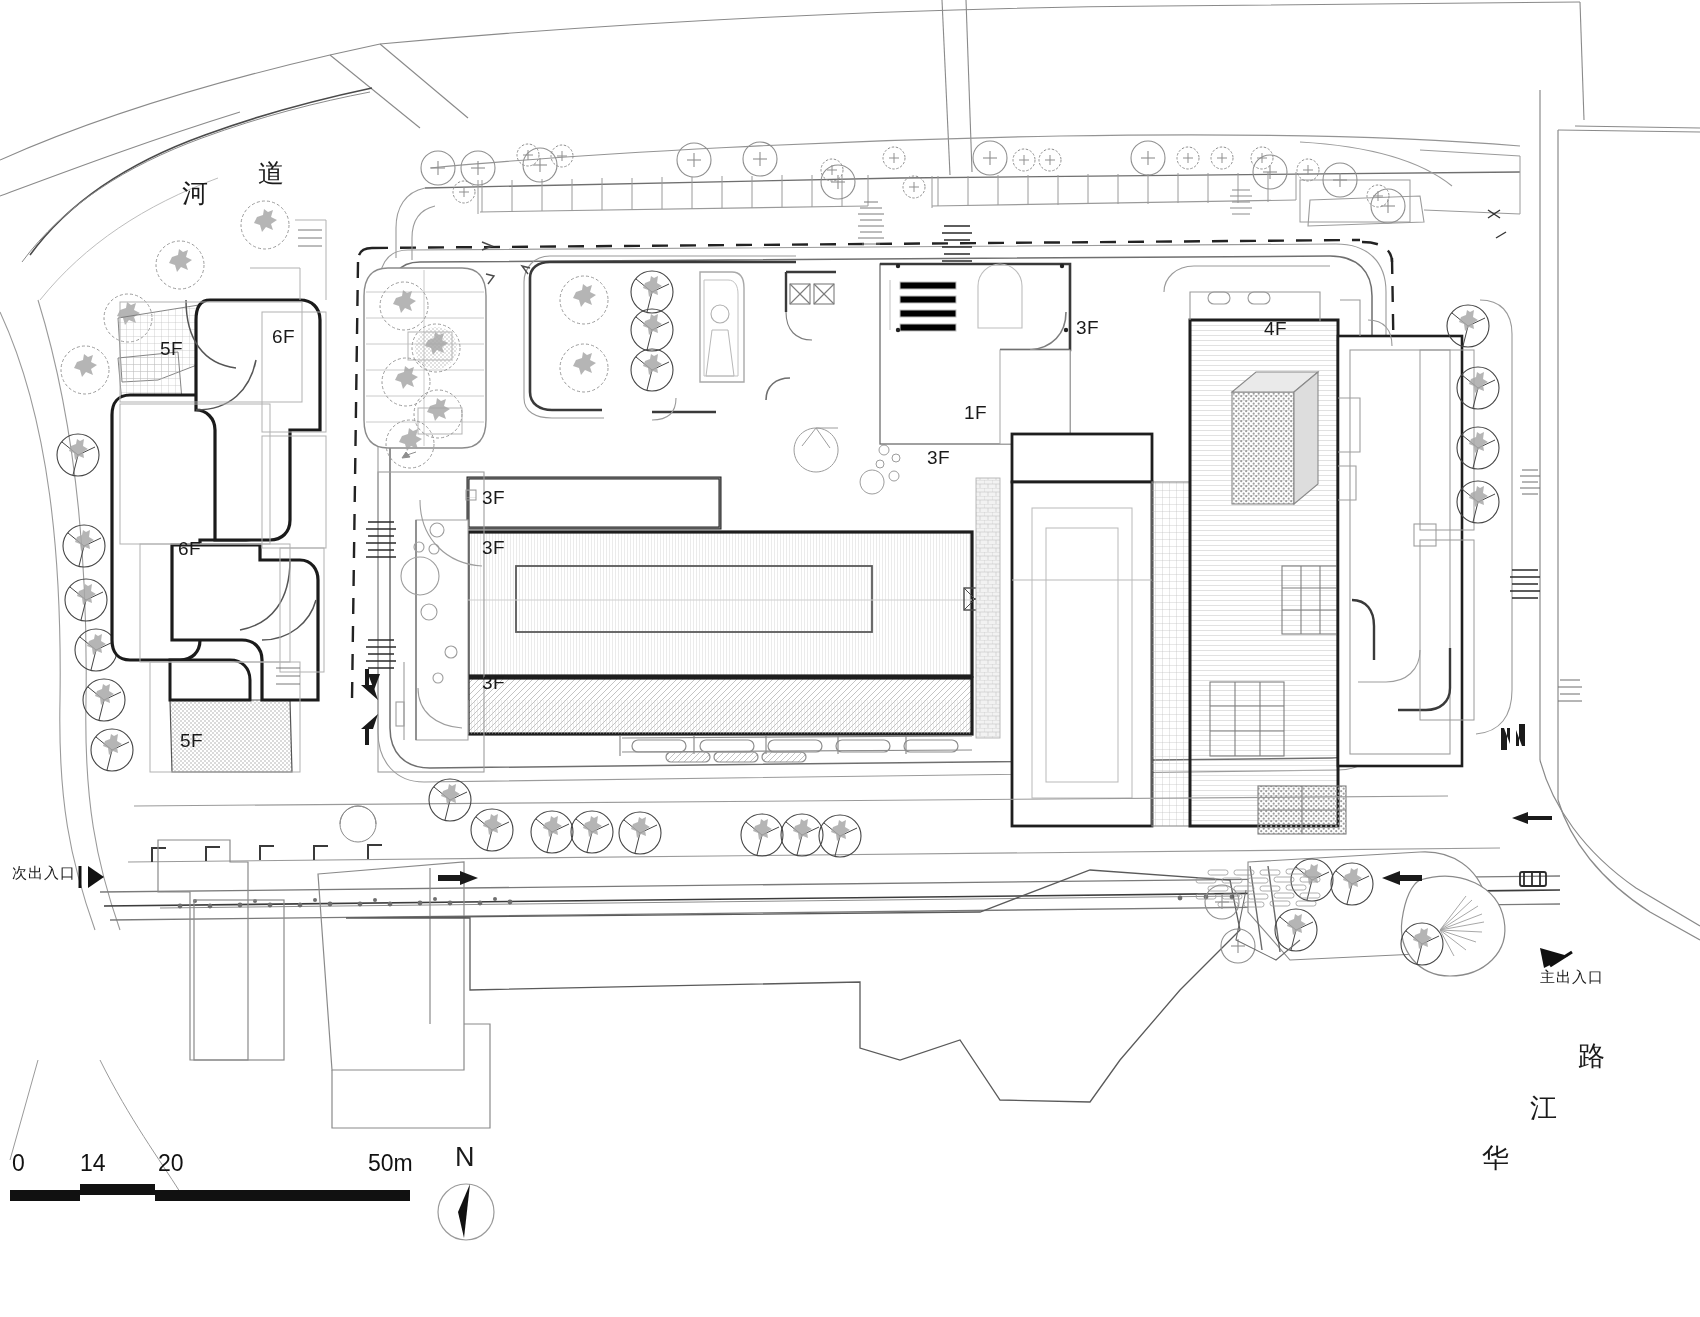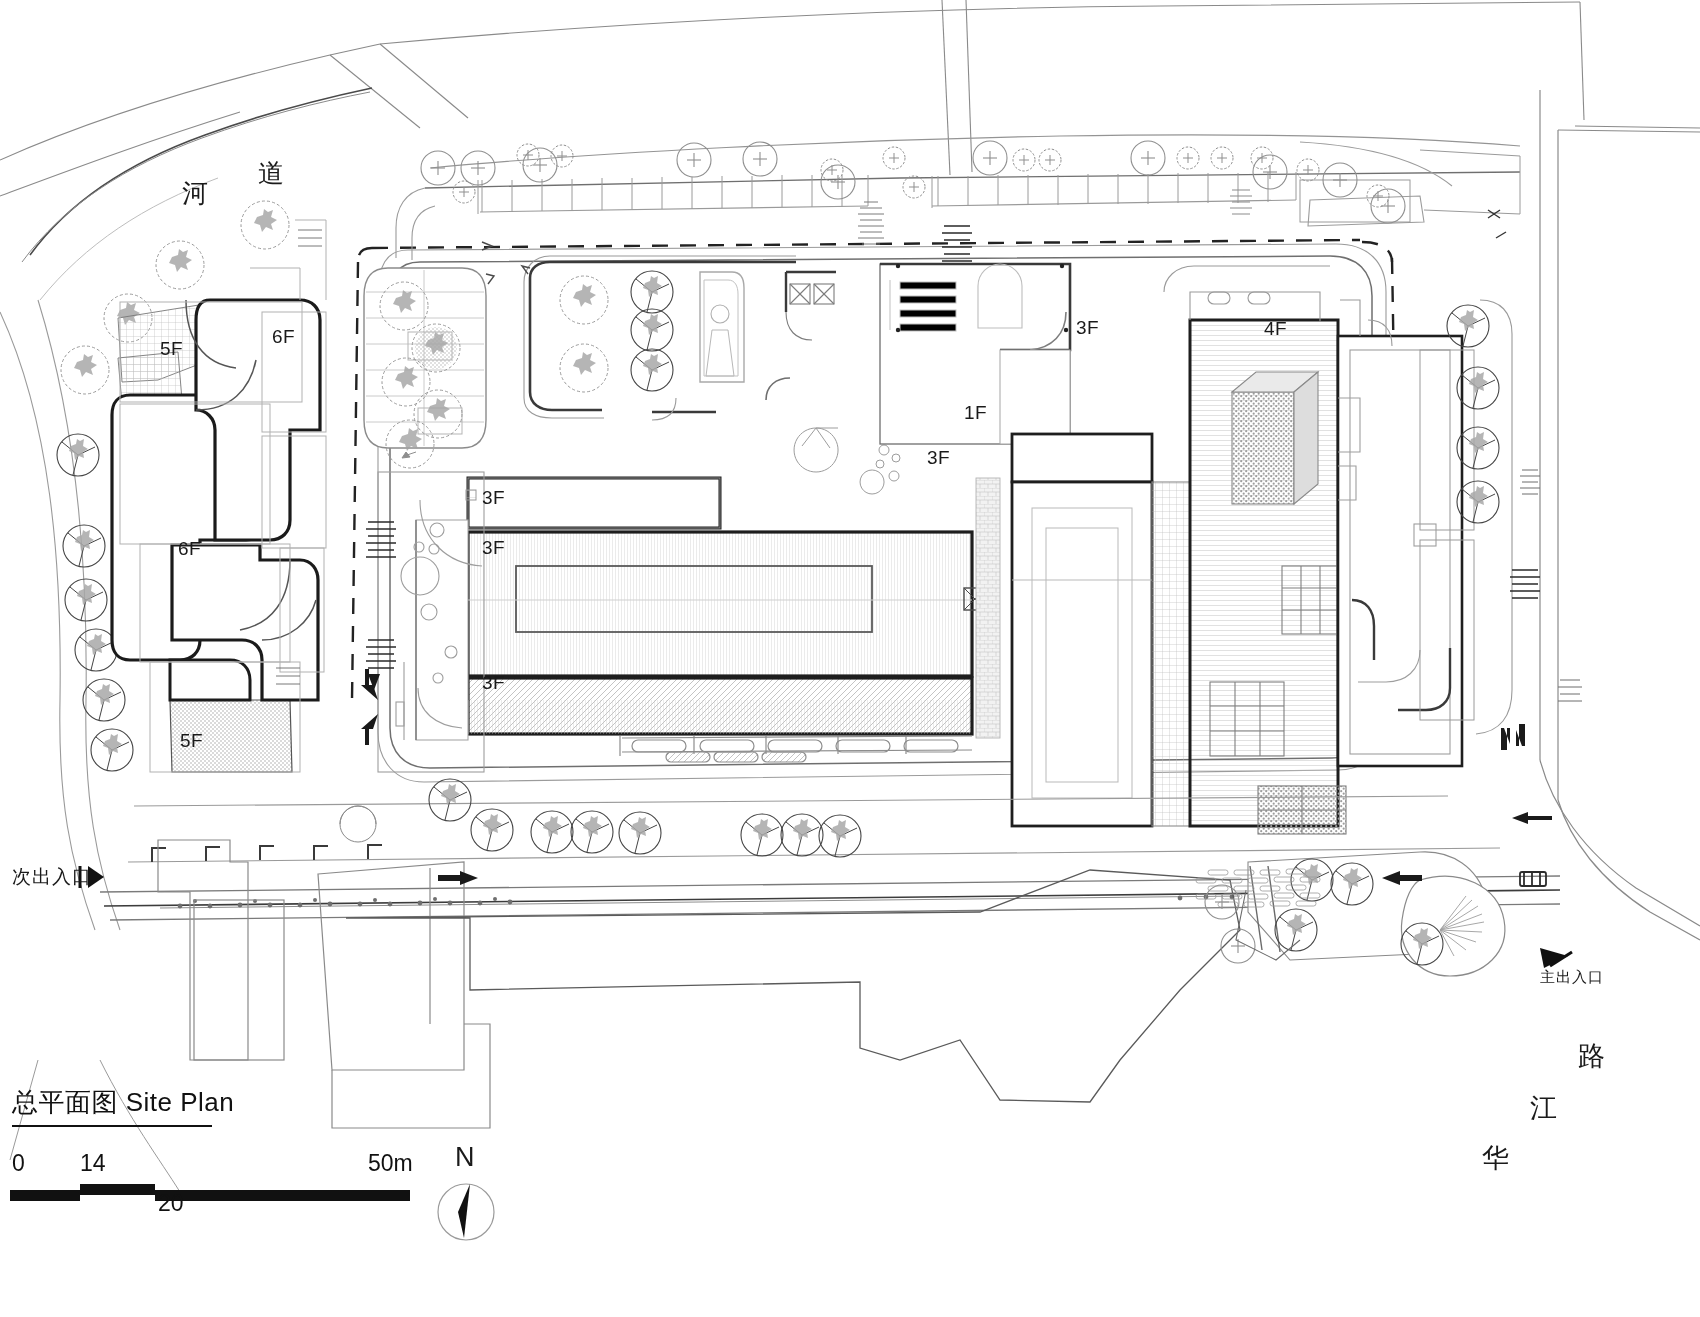--- a/index.html
+++ b/index.html
@@ -670,42 +670,38 @@
   </g>
 </svg>
 
 <div class="lbl cn" style="left:182px;top:176px;font-size:26px;">河</div>
 <div class="lbl cn" style="left:258px;top:156px;font-size:26px;">道</div>
 
 <div class="lbl cn" style="left:1578px;top:1038px;font-size:27px;">路</div>
 <div class="lbl cn" style="left:1530px;top:1090px;font-size:27px;">江</div>
 <div class="lbl cn" style="left:1482px;top:1140px;font-size:27px;">华</div>
 
-<div class="lbl cn" style="left:12px;top:864px;font-size:19px;letter-spacing:1px;">次出入口</div>
+<div class="lbl cn" style="left:12px;top:864px;font-size:15px;letter-spacing:1px;">次出入口</div>
 <div class="lbl cn" style="left:1540px;top:968px;font-size:15px;letter-spacing:1px;">主出入口</div>
 
 <div class="lbl floor" style="left:160px;top:338px;">5F</div>
 <div class="lbl floor" style="left:272px;top:326px;">6F</div>
 <div class="lbl floor" style="left:178px;top:538px;">6F</div>
 <div class="lbl floor" style="left:180px;top:730px;">5F</div>
 <div class="lbl floor" style="left:482px;top:487px;">3F</div>
 <div class="lbl floor" style="left:482px;top:537px;">3F</div>
 <div class="lbl floor" style="left:482px;top:672px;">3F</div>
 <div class="lbl floor" style="left:964px;top:402px;">1F</div>
 <div class="lbl floor" style="left:927px;top:447px;">3F</div>
 <div class="lbl floor" style="left:1076px;top:317px;">3F</div>
 <div class="lbl floor" style="left:1264px;top:318px;">4F</div>
 
-<div id="title-block">
-  <div id="title-text">总平面图 Site Plan</div>
-  <div id="title-rule"></div>
-</div>
 
 <div id="scale-block">
   <div class="scale-num" style="left:2px;">0</div>
   <div class="scale-num" style="left:70px;">14</div>
-  <div class="scale-num" style="left:148px;margin-top:40px;">20</div>
+  <div class="scale-num" style="left:148px;">20</div>
   <div class="scale-num" style="left:358px;">50m</div>
 </div>
 
 <div class="lbl" style="left:455px;top:1142px;font-size:27px;">N</div>
 
 </div>
 
 </body></html>

